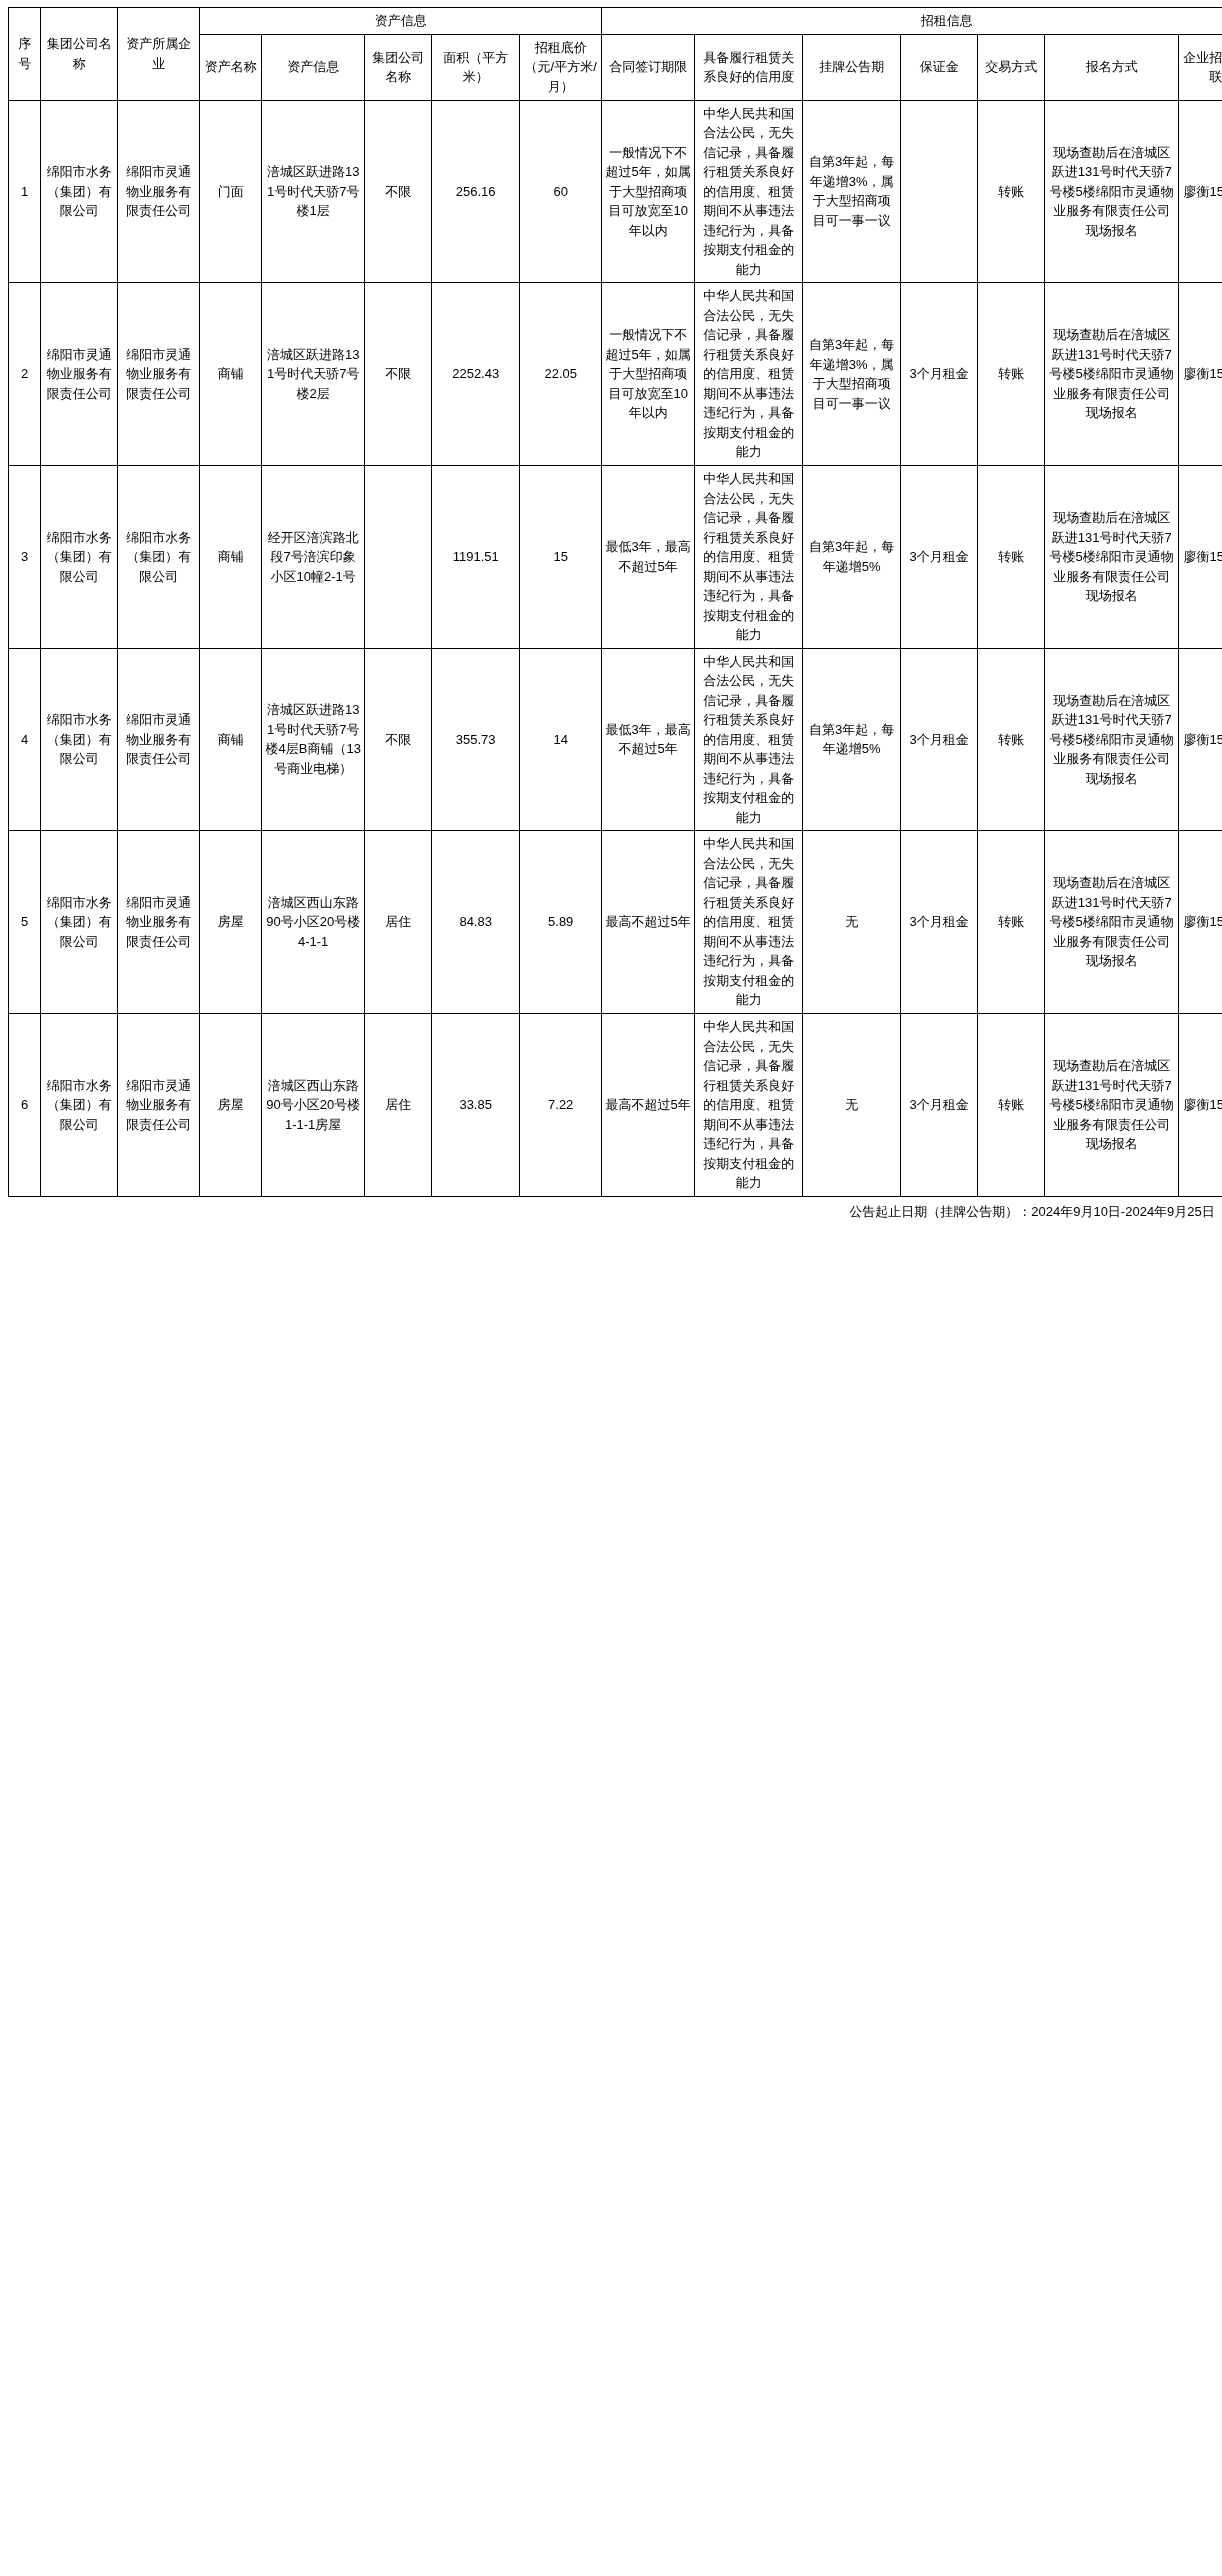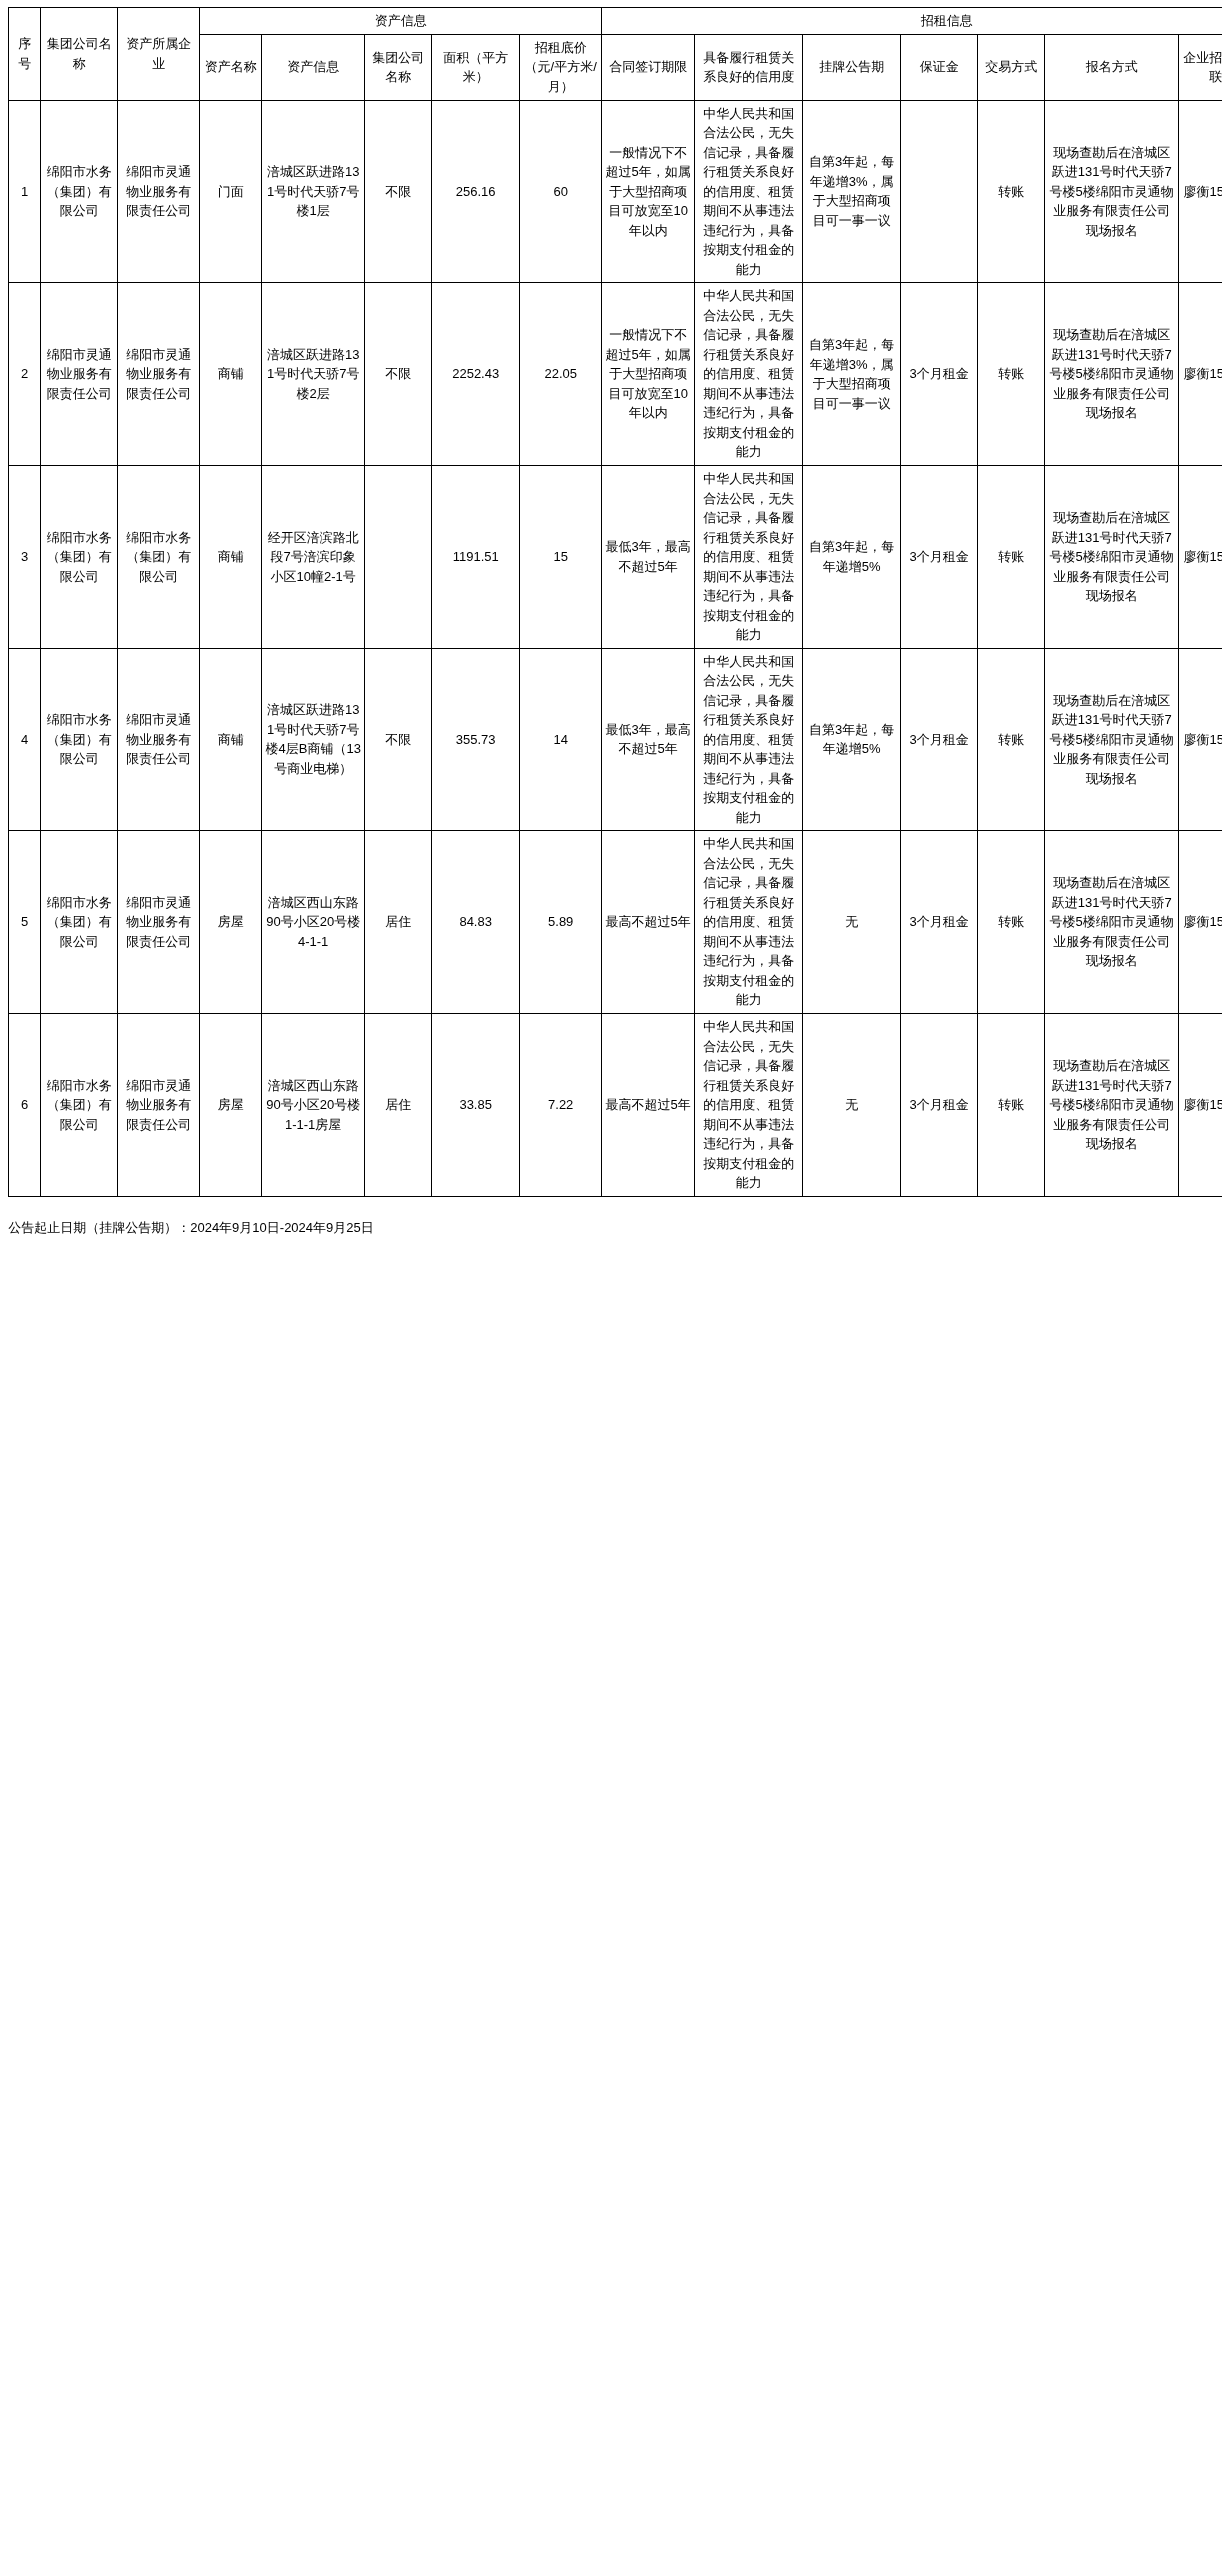--- a/index.html
+++ b/index.html
@@ -51,23 +51,23 @@
   col.c-price    { width: 82px; }
   col.c-term     { width: 93px; }
   col.c-cond     { width: 108px; }
   col.c-incr     { width: 98px; }
   col.c-deposit  { width: 77px; }
   col.c-trade    { width: 67px; }
   col.c-apply    { width: 134px; }
   col.c-contact  { width: 113px; }
 
   .footer-note {
-    text-align: left;
+    text-align: right;
     font-size: 13px;
-    margin-top: 22px;
+    margin-top: 6px;
     padding-bottom: 12.4px;
   }
 </style>
 </head>
 <body>
 
 <div class="page">
 
   <table class="asset-table">
     <colgroup>

